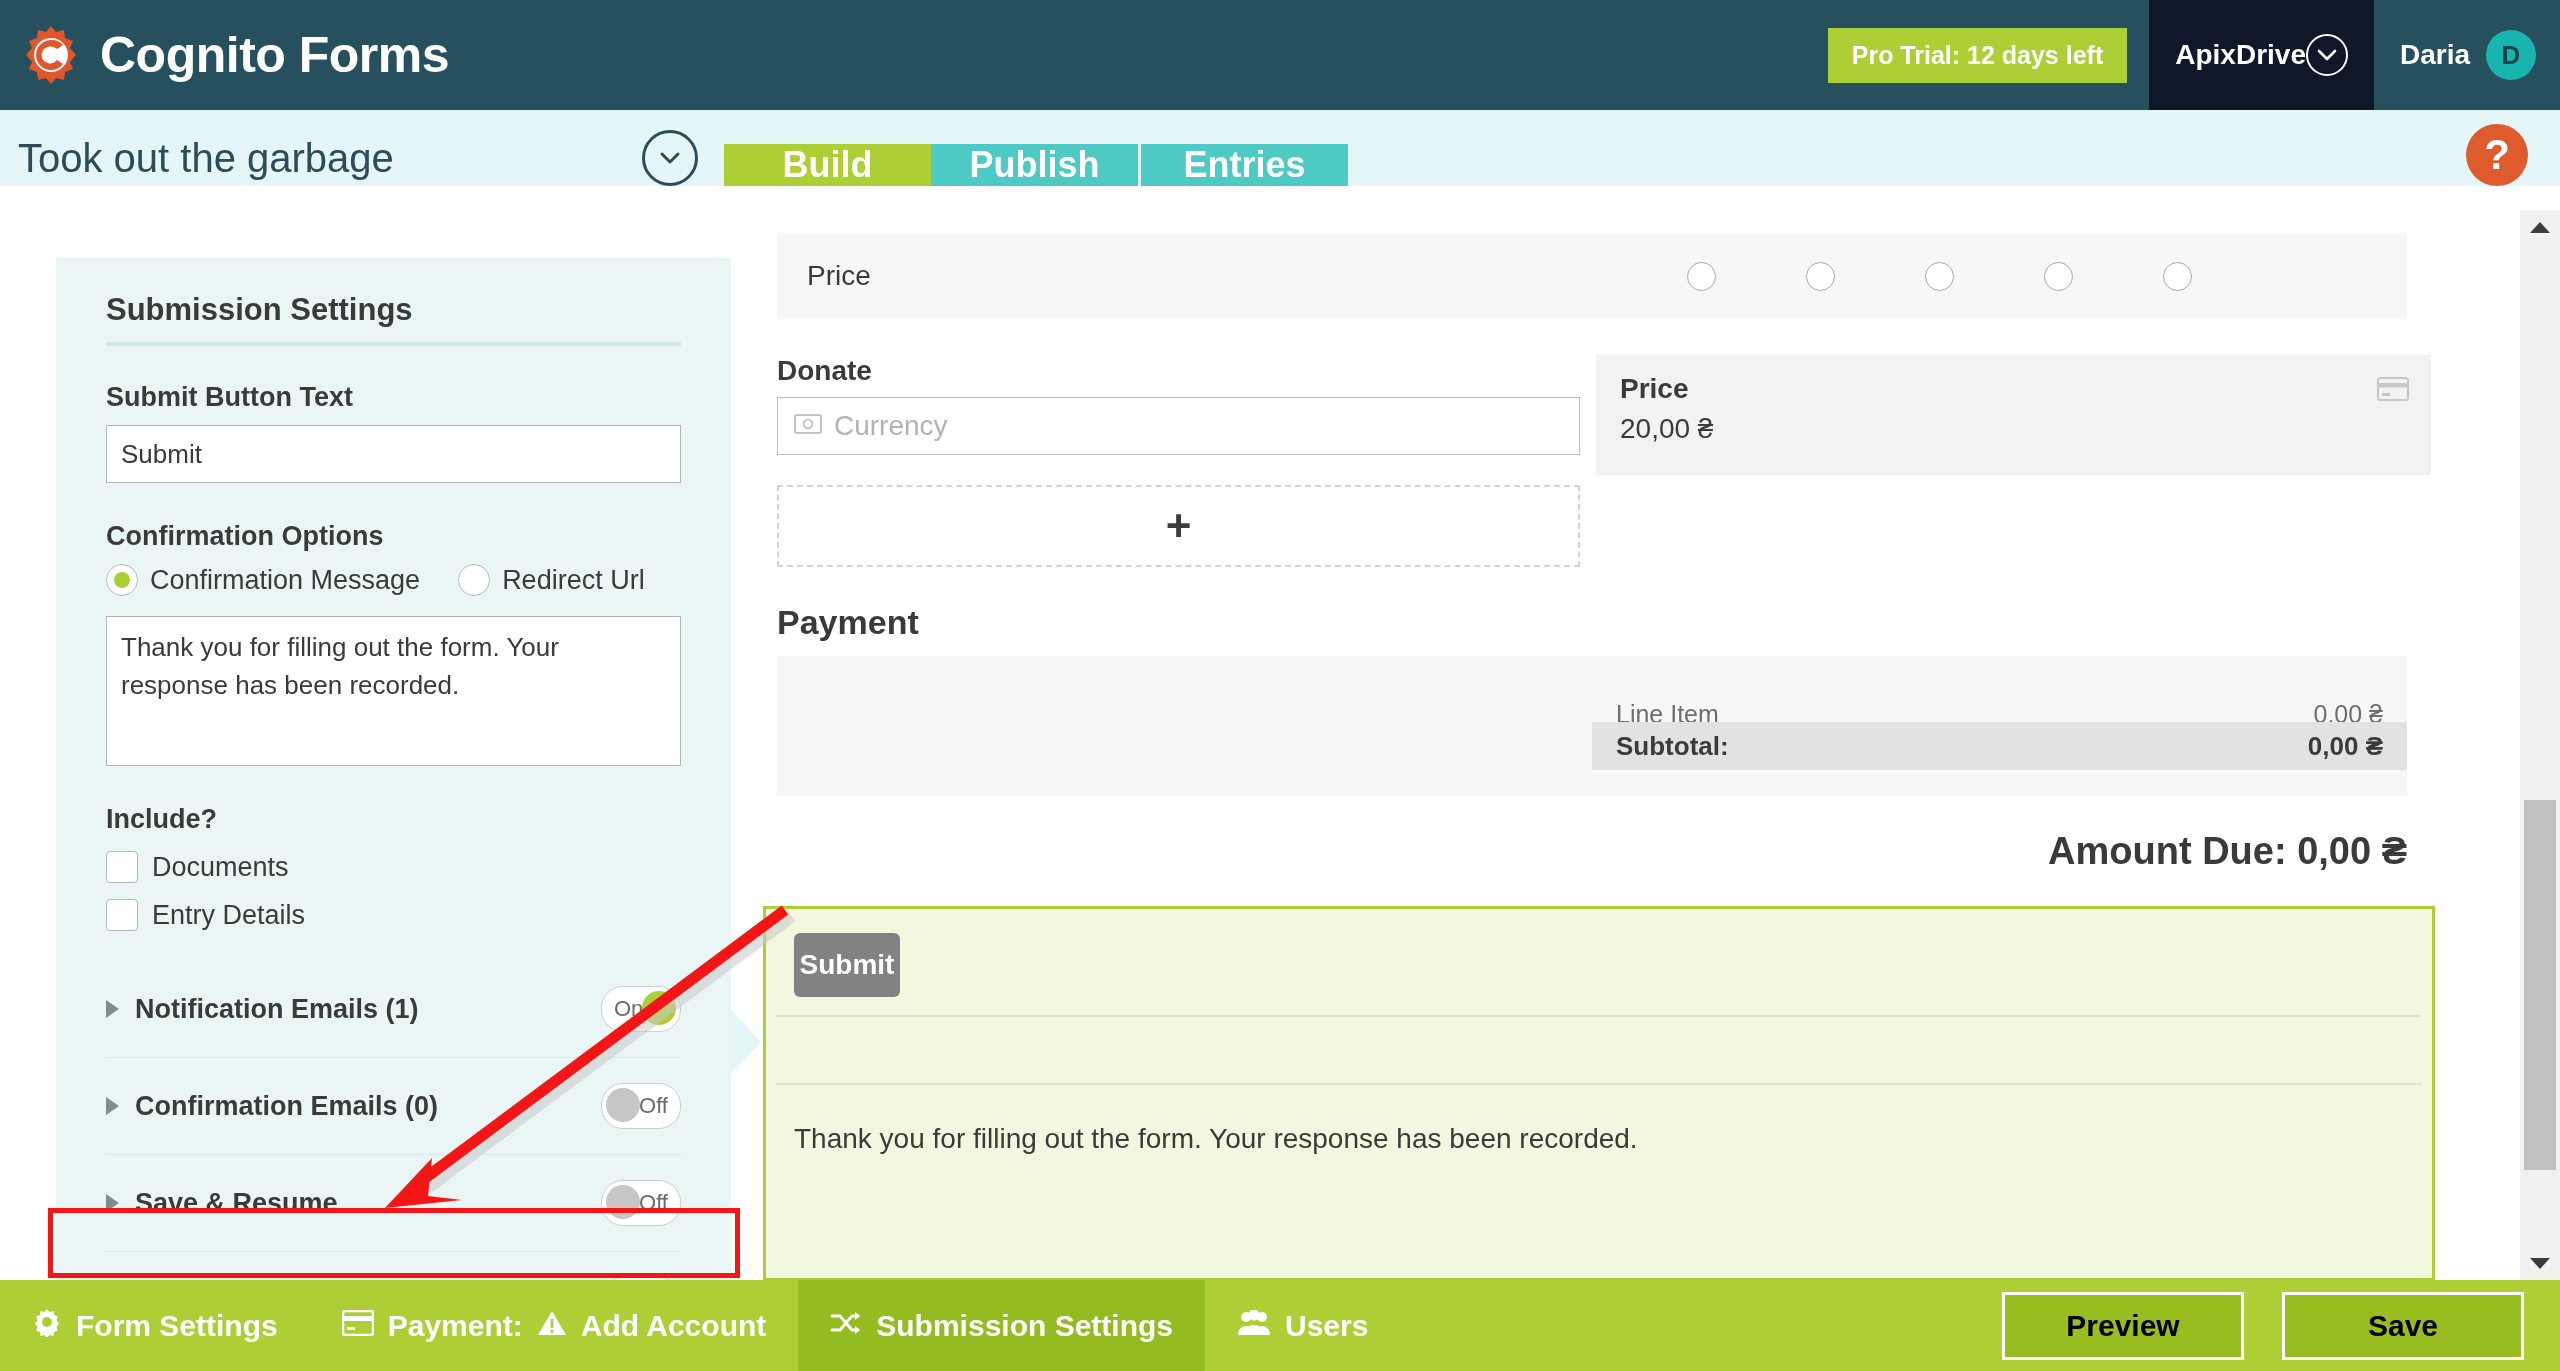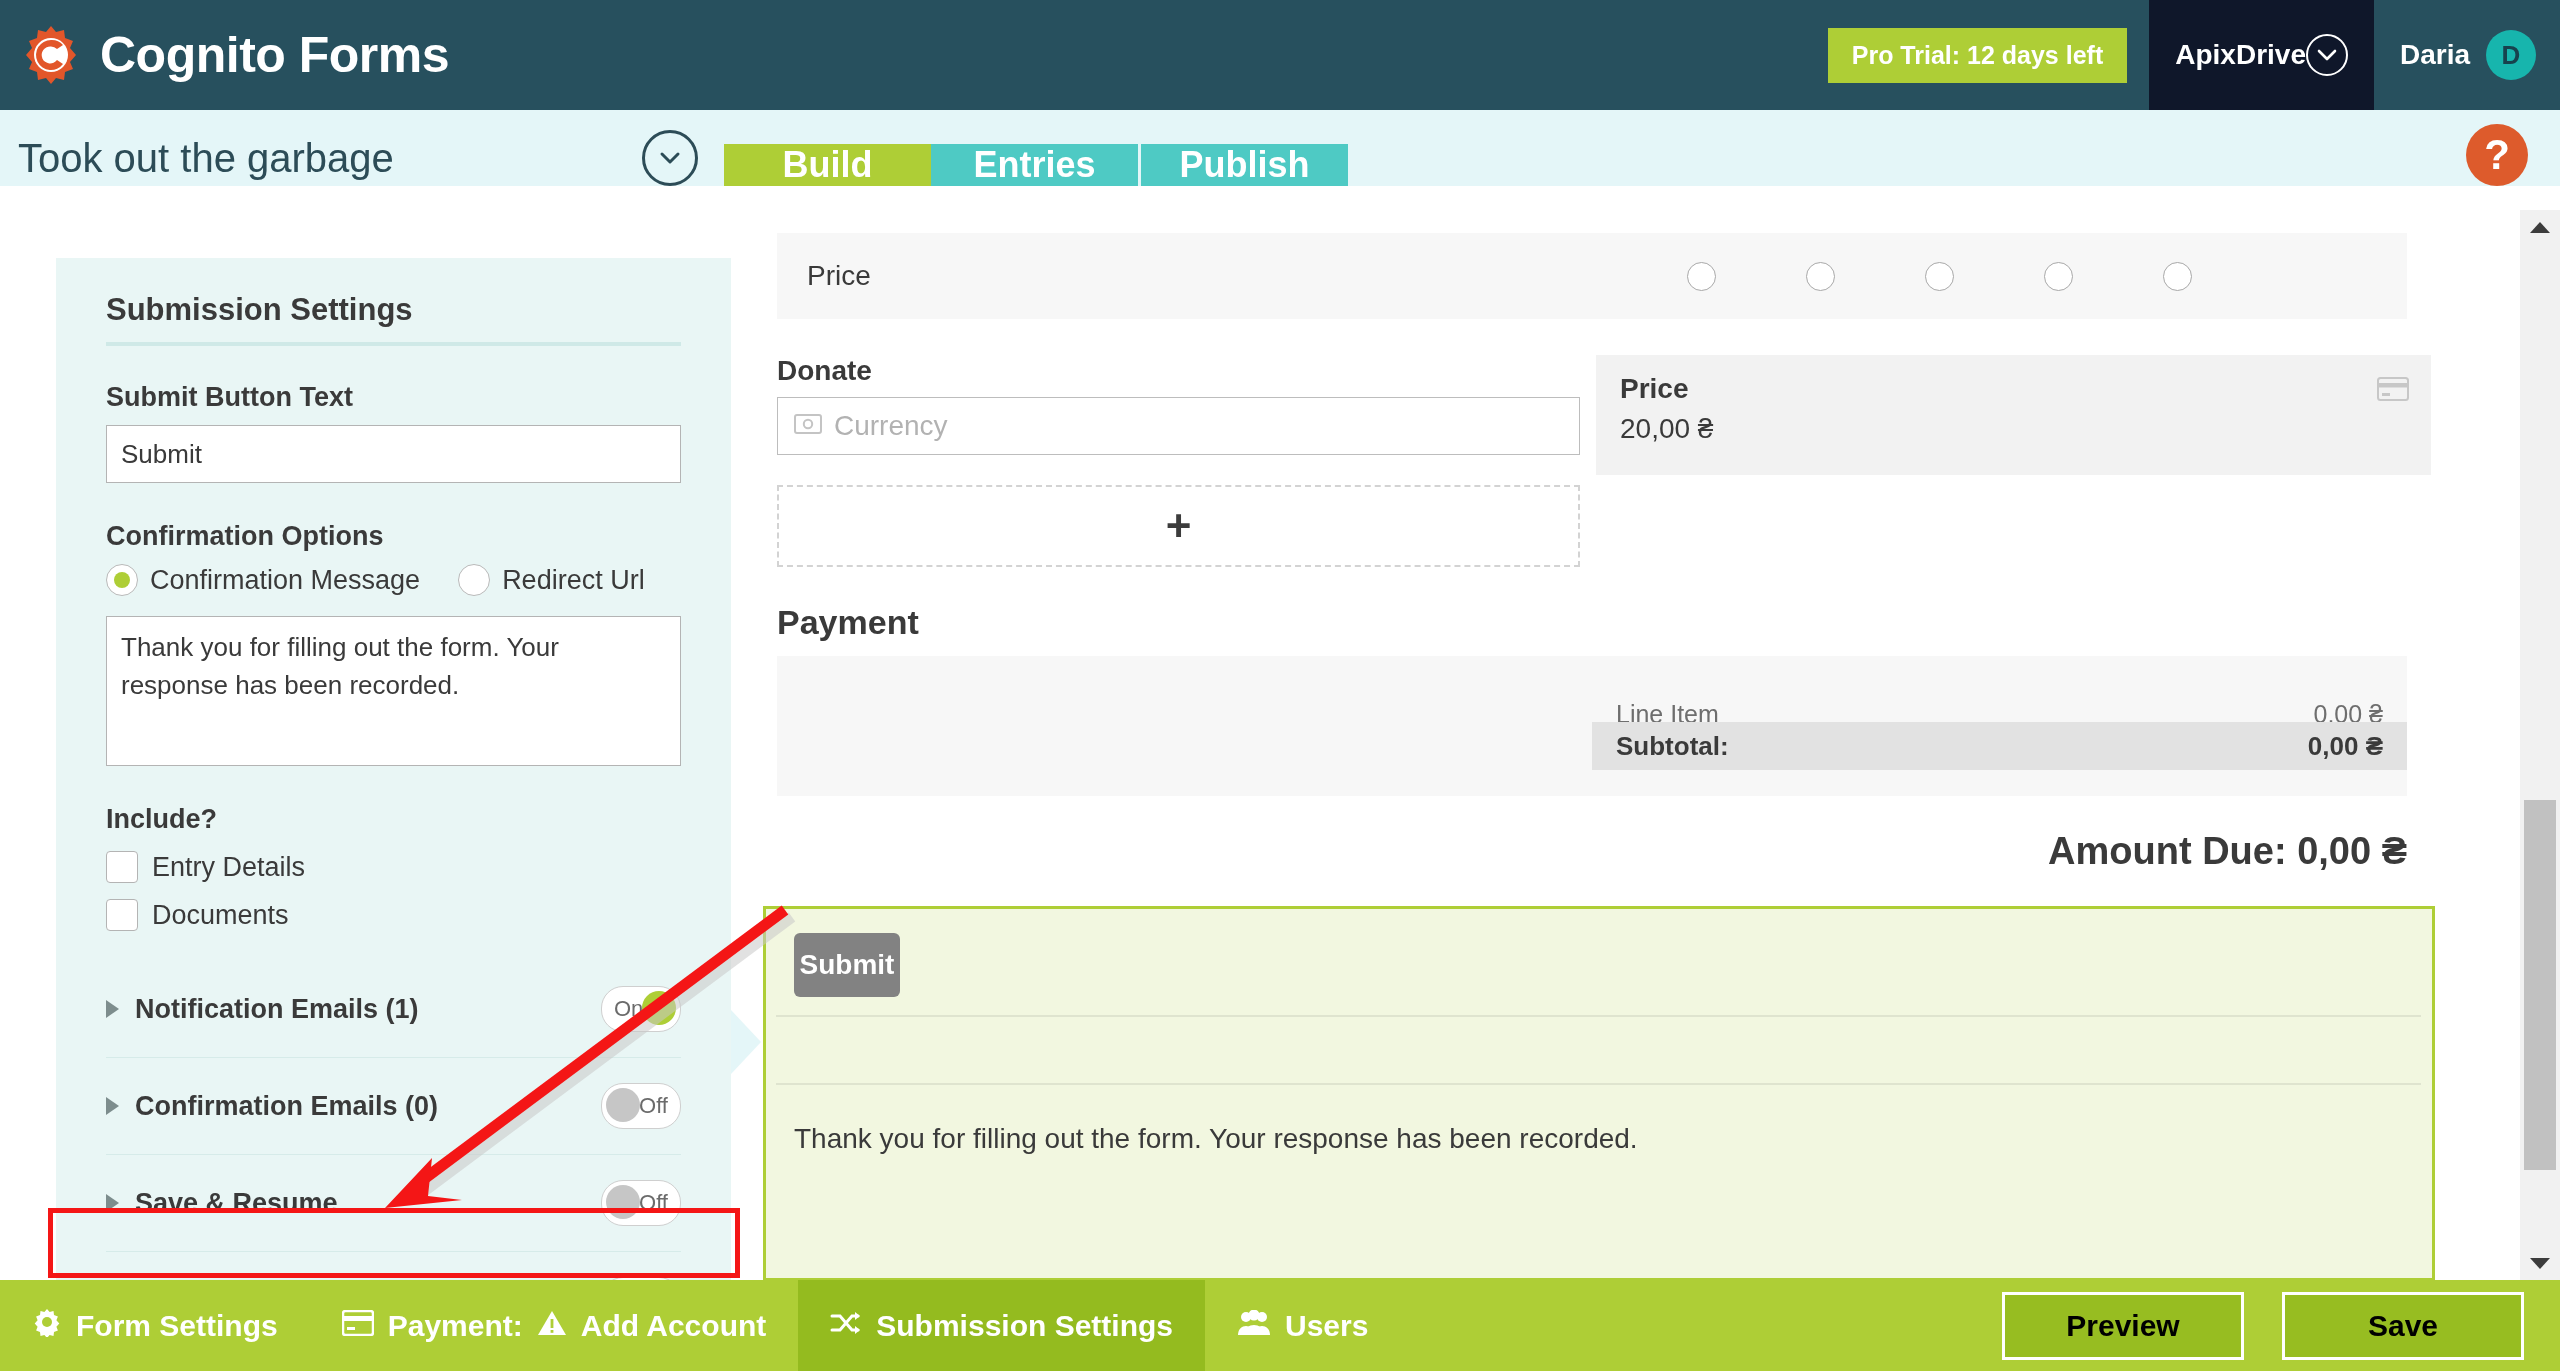--- a/index.html
+++ b/index.html
@@ -326,22 +326,22 @@
     <div class="form-title-zone">
       <div class="form-title">Took out the garbage</div>
       <div class="title-chev">
         <svg width="22" height="15" viewBox="0 0 22 15">
             <path d="M3 3 L11 11 L19 3" stroke="#2c4c57" stroke-width="3" fill="none" stroke-linecap="round" stroke-linejoin="round"></path>
           </svg>
       </div>
     </div>
     <div class="tabs">
       <div class="tab active">Build</div>
+      <div class="tab inactive">Publish</div>
       <div class="tab inactive">Entries</div>
-      <div class="tab inactive">Publish</div>
     </div>
     <div class="subbar-rest">
       <div class="help-btn">?</div>
     </div>
   </div>
 
   <div class="settings-panel">
     <div class="panel-inner">
       <div class="panel-heading">Submission Settings</div>
 
@@ -366,25 +366,25 @@
 
       <div class="gap-sm"></div>
 
       <div class="msg-area">Thank you for filling out the form. Your response has been recorded.</div>
 
       <div class="gap-md"></div>
 
       <div class="field-label">Include?</div>
       <label class="check-row">
         <span class="checkbox"></span>
-        <span class="check-label">Entry Details</span>
+        <span class="check-label">Documents</span>
       </label>
       <label class="check-row">
         <span class="checkbox"></span>
-        <span class="check-label">Documents</span>
+        <span class="check-label">Entry Details</span>
       </label>
 
       <div class="accordion">
 
         <div class="acc-row">
           <div class="acc-left">
             <span class="acc-caret"></span>
             <span class="acc-title">Notification Emails (1)</span>
           </div>
           <div class="toggle on">

